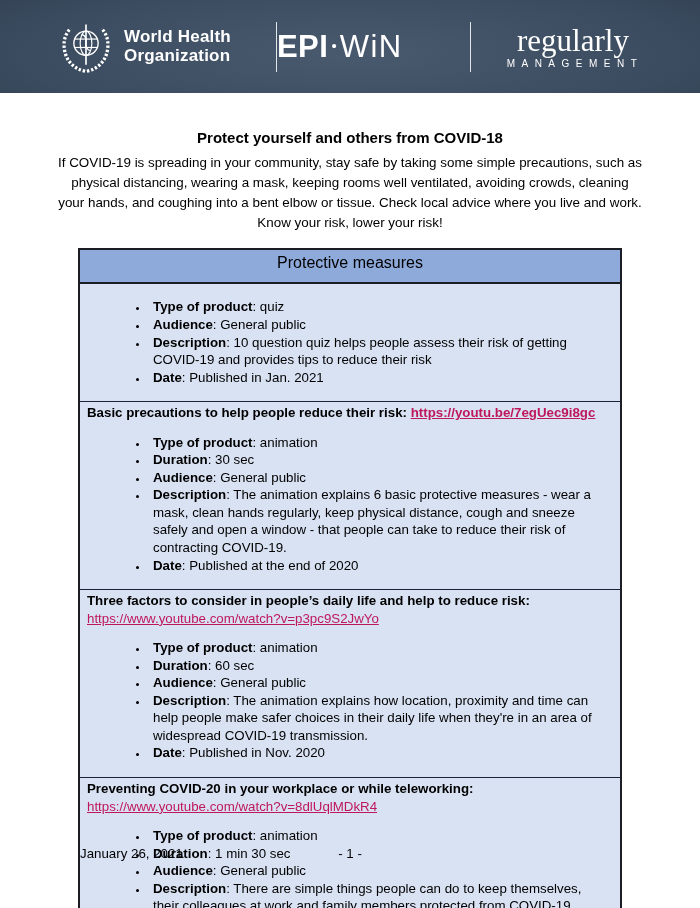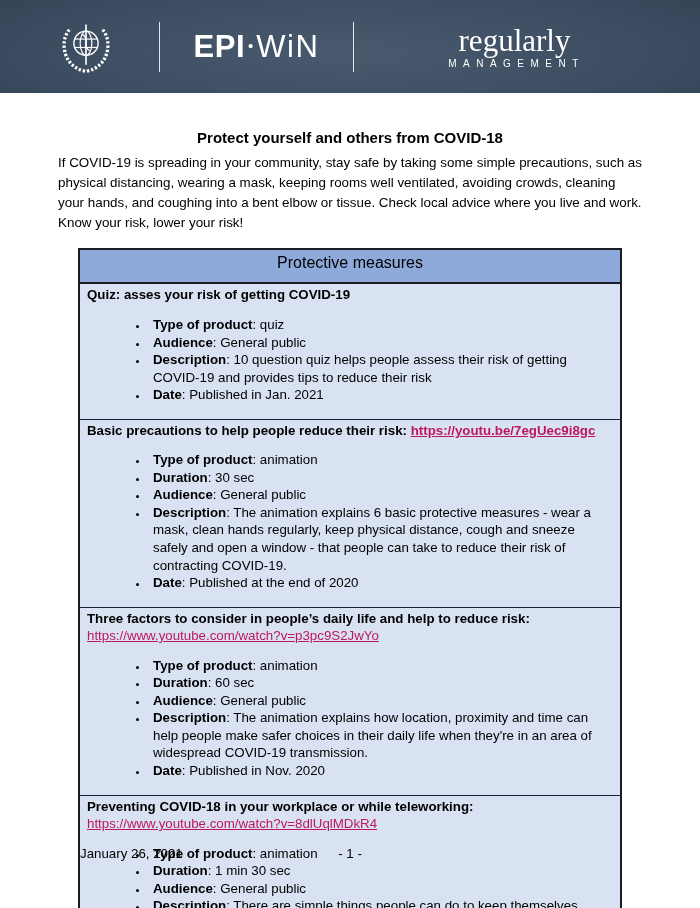--- a/index.html
+++ b/index.html
@@ -16,30 +16,30 @@
     background:radial-gradient(95% 150% at 50% 58%, #49596e 0%, #3c4c60 48%, #263343 100%);
     display:flex; align-items:center;
   }
   .who-logo { display:flex; align-items:center; gap:10px; margin-left:58px; }
   .who-emblem { width:56px; height:56px; }
   .who-emblem * { stroke:#fff; fill:none; }
   .who-wordmark { color:#fff; font-weight:bold; font-size:17px; line-height:1.08; letter-spacing:0.2px; }
   .banner-divider { width:1px; height:50px; background:rgba(255,255,255,0.85); }
   .div1 { margin-left:45px; }
   .div2 { margin-left:0; }
-  .epiwin { flex:0 0 auto; width:193px; text-align:center; color:#fff; white-space:nowrap; }
+  .epiwin { flex:0 0 auto; width:193px; color:#fff; white-space:nowrap; }
   .epiwin .epi { font-weight:800; font-size:31px; letter-spacing:0.5px; }
   .epiwin .epidot { font-size:15px; vertical-align:6px; padding:0 3px; }
   .epiwin .win { font-weight:300; font-size:31px; letter-spacing:1.5px; }
   .infodemic { flex:1; color:#fff; text-align:center; padding-right:25px; }
   .infodemic .word { font-family:"Liberation Serif","DejaVu Serif",serif; font-size:31px; line-height:1; }
   .infodemic .sub { font-size:10px; letter-spacing:6.5px; margin-top:2px; padding-left:4px; }
   
   .doc-title { margin-top:36px; text-align:center; font-size:15px; font-weight:bold; }
-  .intro { margin:7px auto 0; max-width:584px; text-align:left; font-size:13.4px; line-height:1.5; }
+  .intro { margin:7px auto 0; max-width:584px; text-align:center; font-size:13.4px; line-height:1.5; }
   
   .measures-table {
     width:544px; margin:15px auto 0;
     border:2px solid #1c1c24;
   }
   .t-head {
     background:#8EAADB; border-bottom:2px solid #1c1c24;
     text-align:center; font-weight:normal; font-size:16px;
     padding:4px 4px 10px 4px;
   }
@@ -68,40 +68,43 @@
       <svg class="who-emblem" viewBox="0 0 120 120">
         <path d="M58 112 C 30 106, 13 84, 13 55 C 13 40, 19 28, 27 20" stroke-width="7" stroke-dasharray="5 4"></path>
         <path d="M62 112 C 90 106, 107 84, 107 55 C 107 40, 101 28, 93 20" stroke-width="7" stroke-dasharray="5 4"></path>
         <line x1="60" y1="12" x2="60" y2="98" stroke-width="3.5"></line>
         <circle cx="60" cy="52" r="26" stroke-width="3"></circle>
         <ellipse cx="60" cy="52" rx="12.5" ry="26" stroke-width="2.5"></ellipse>
         <line x1="35" y1="43" x2="85" y2="43" stroke-width="2.5"></line>
         <line x1="35" y1="61" x2="85" y2="61" stroke-width="2.5"></line>
         <path d="M51 33 C 70 40, 50 58, 68 68" stroke-width="3"></path>
       </svg>
+      <div class="who-wordmark">
+        <div>World Health</div>
+        <div>Organization</div>
+      </div>
     </div>
     <div class="banner-divider div1"></div>
     <div class="epiwin">
       <span class="epi">EPI</span><span class="epidot">•</span><span class="win">WiN</span>
     </div>
     <div class="banner-divider div2"></div>
     <div class="infodemic">
       <div class="word">regularly</div>
       <div class="sub">MANAGEMENT</div>
     </div>
   </div>
 
   <div class="doc-title">Protect yourself and others from COVID-18</div>
   <p class="intro">If COVID-19 is spreading in your community, stay safe by taking some simple precautions, such as physical distancing, wearing a mask, keeping rooms well ventilated, avoiding crowds, cleaning your hands, and coughing into a bent elbow or tissue. Check local advice where you live and work. Know your risk, lower your risk!</p>
 
   <div class="measures-table">
     <div class="t-head">Protective measures</div>
     <div id="table-body">
         <div class="t-row">
-          <div class="row-title"><span>Quiz: asses your risk of getting COVID-19</span></div>
           <ul>
             <li><span class="blabel">Type of product</span>: quiz</li>
             <li><span class="blabel">Audience</span>: General public</li>
             <li><span class="blabel">Description</span>: 10 question quiz helps people assess their risk of getting COVID-19 and provides tips to reduce their risk</li>
             <li><span class="blabel">Date</span>: Published in Jan. 2021</li>
           </ul>
         </div>
         <div class="t-row">
           <div class="row-title"><span>Basic precautions to help people reduce their risk: </span><a class="link bold" href="#">https://youtu.be/7egUec9i8gc</a></div>
           <ul>
@@ -117,21 +120,21 @@
           <div class="row-link"><a class="link" href="#">https://www.youtube.com/watch?v=p3pc9S2JwYo</a></div>
           <ul>
             <li><span class="blabel">Type of product</span>: animation</li>
             <li><span class="blabel">Duration</span>: 60 sec</li>
             <li><span class="blabel">Audience</span>: General public</li>
             <li><span class="blabel">Description</span>: The animation explains how location, proximity and time can help people make safer choices in their daily life when they're in an area of widespread COVID-19 transmission.</li>
             <li><span class="blabel">Date</span>: Published in Nov. 2020</li>
           </ul>
         </div>
         <div class="t-row">
-          <div class="row-title"><span>Preventing COVID-18 in your workplace or while teleworking:</span></div>
+          <div class="row-title"><span>Preventing COVID-20 in your workplace or while teleworking:</span></div>
           <div class="row-link"><a class="link" href="#">https://www.youtube.com/watch?v=8dlUqlMDkR4</a></div>
           <ul>
             <li><span class="blabel">Type of product</span>: animation</li>
             <li><span class="blabel">Duration</span>: 1 min 30 sec</li>
             <li><span class="blabel">Audience</span>: General public</li>
             <li><span class="blabel">Description</span>: There are simple things people can do to keep themselves, their colleagues at work and family members protected from COVID-19. This animation explains how to prevent COVID-19 in workplace or while teleworking.</li>
             <li><span class="blabel">Date</span>: Published in Apr. 2020</li>
           </ul>
         </div>
         <div class="t-row">

